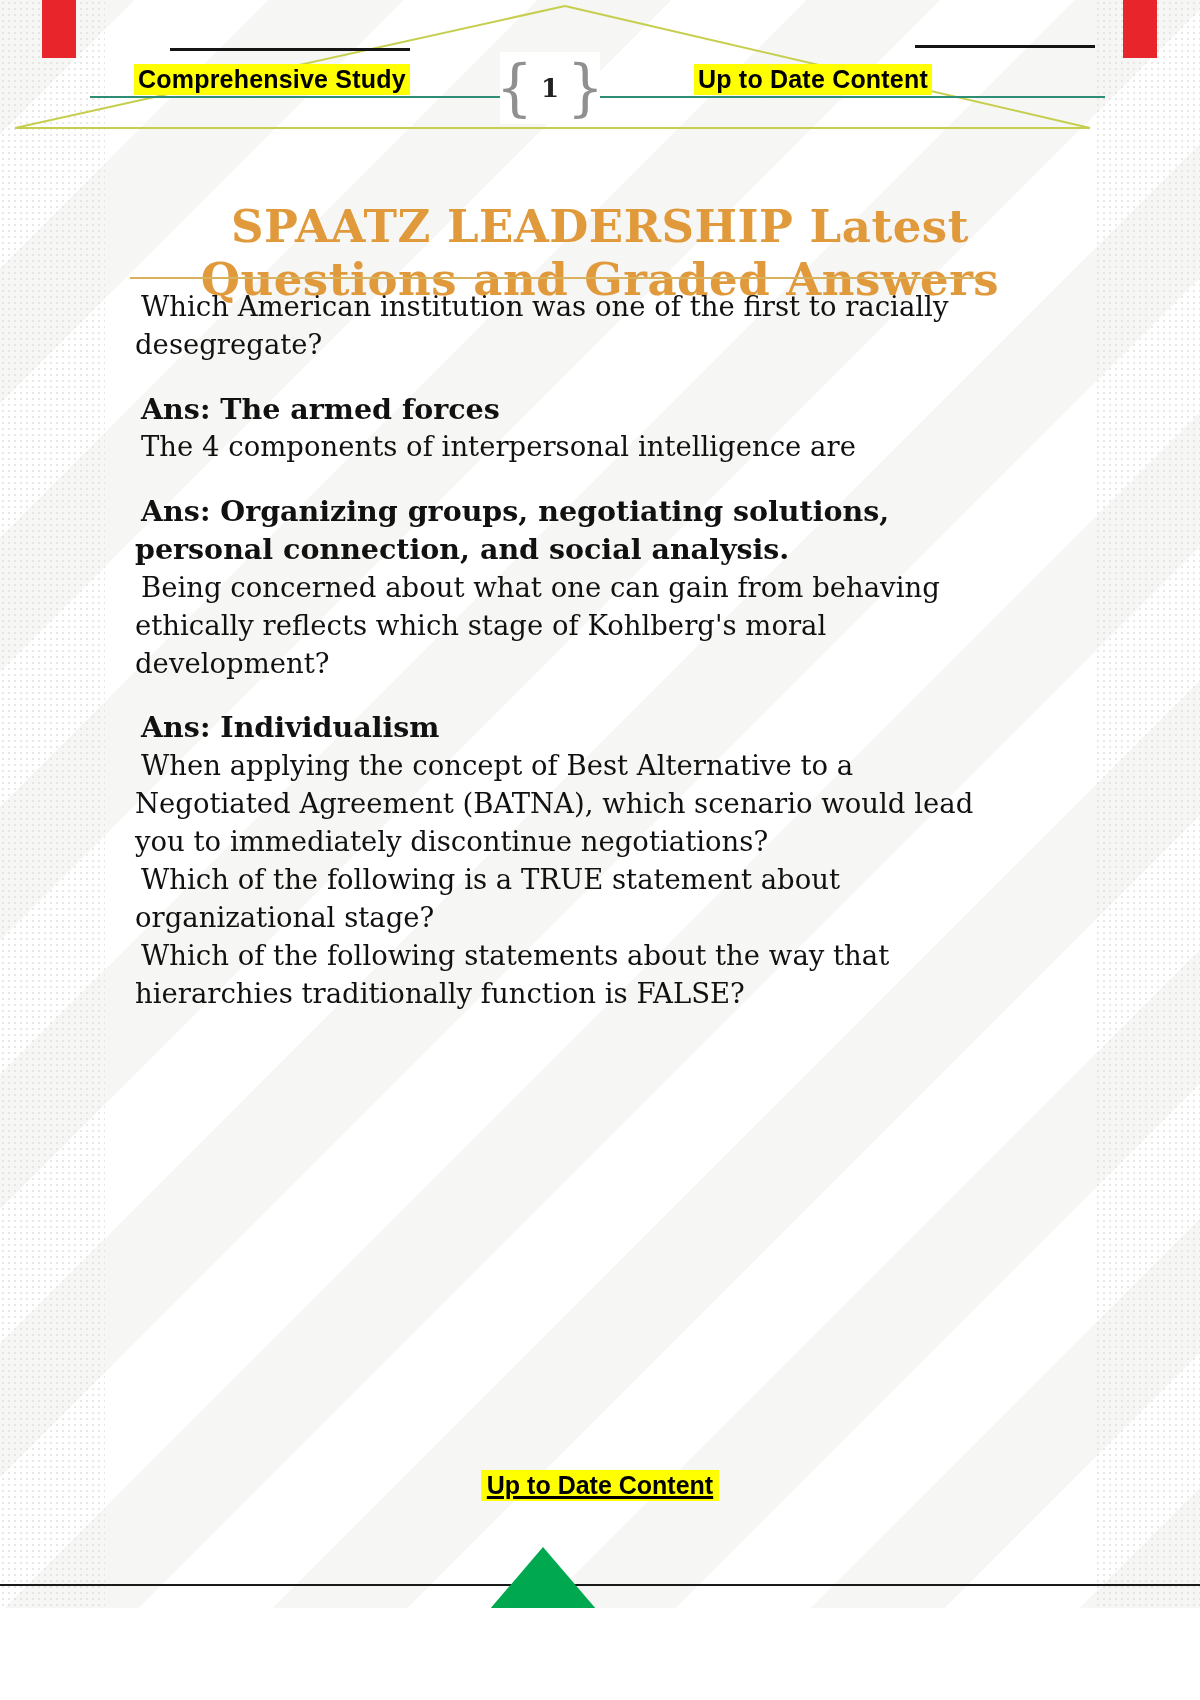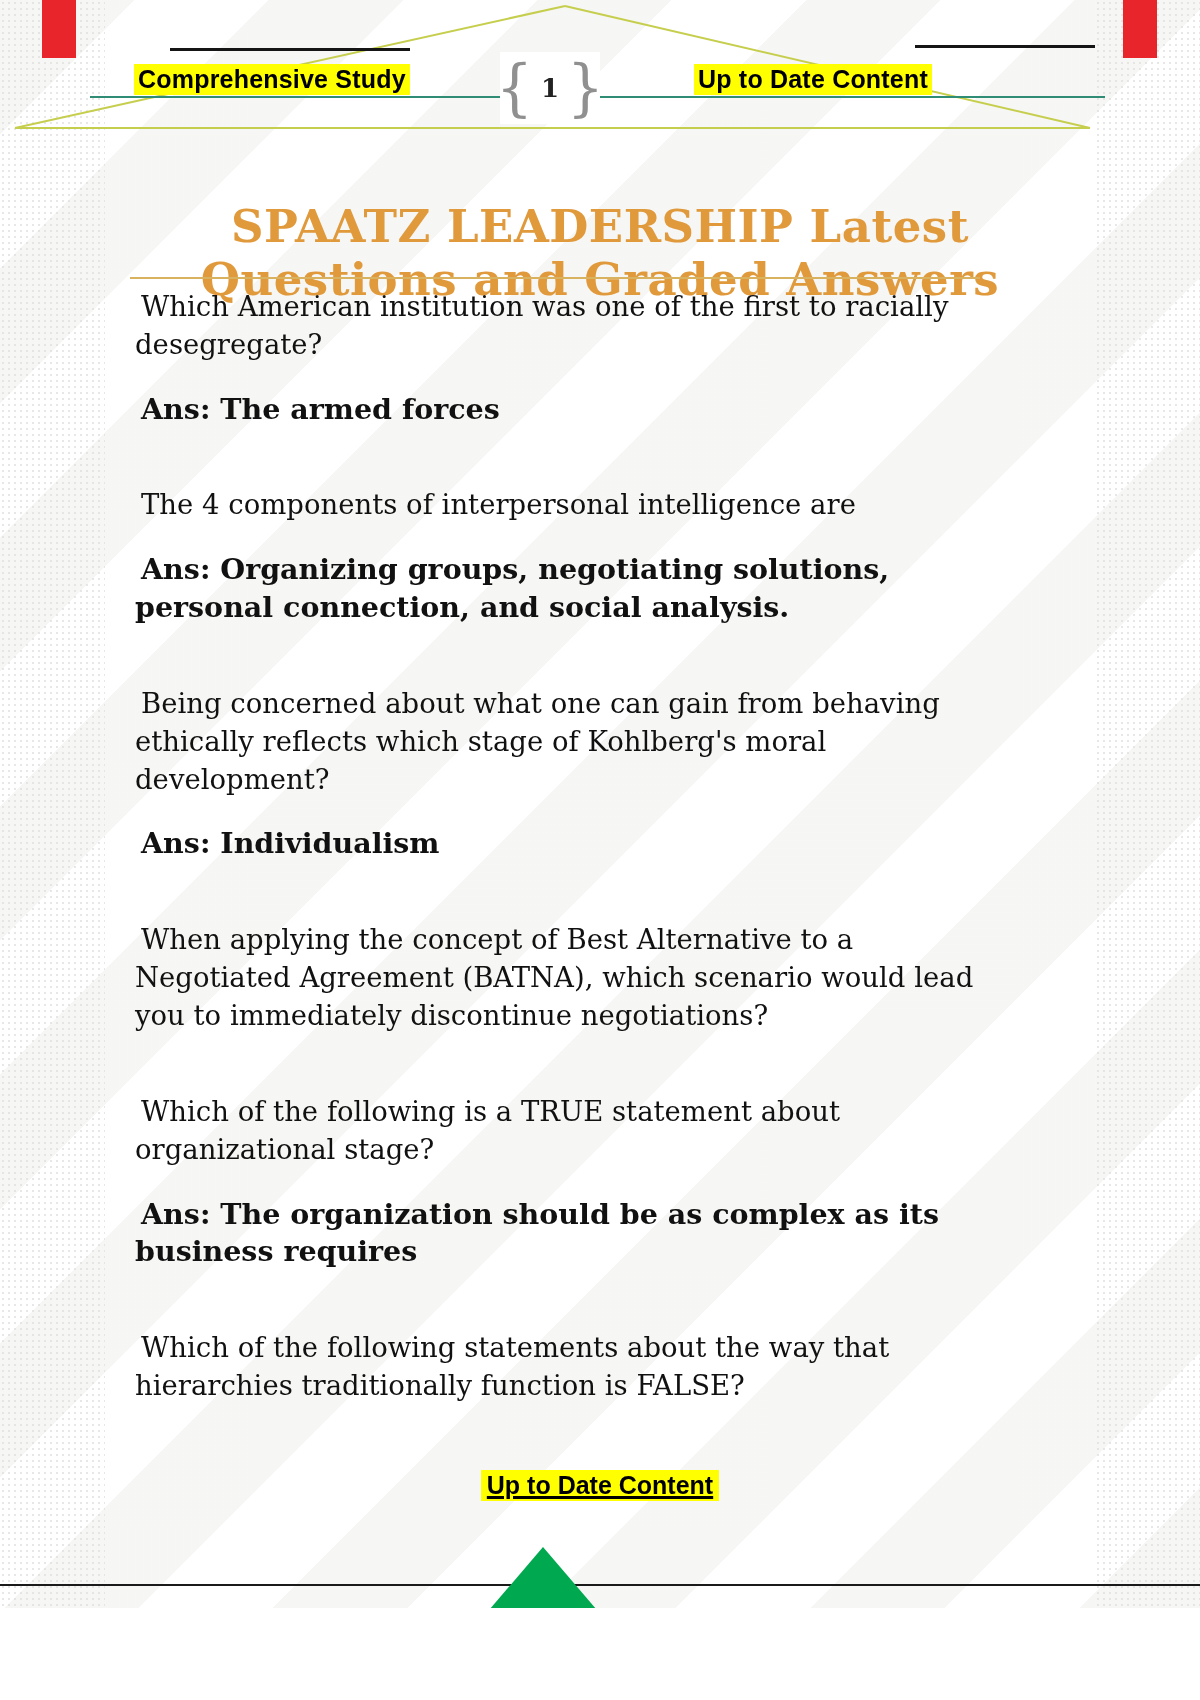--- a/index.html
+++ b/index.html
@@ -61,21 +61,21 @@
   .title-block{
     position:absolute;left:0;top:168px;width:100%;text-align:center;z-index:3;
     font-family:"DejaVu Serif","Liberation Serif",serif;font-weight:bold;
     font-size:45px;line-height:1.18;color:var(--title);letter-spacing:.5px;margin-top:32px;
   }
   .title-rule{position:absolute;left:130px;top:277px;width:850px;height:2px;background:var(--rule);z-index:3;}
   .qa-wrap{
     position:absolute;left:135px;top:288px;width:870px;z-index:3;
     font-family:"DejaVu Serif","Liberation Serif",serif;color:var(--text);
   }
-  .question{font-size:27.5px;line-height:1.38;margin-top:58px;text-indent:6px;}
+  .question{font-size:27.5px;line-height:1.38;text-indent:6px;}
   .question:first-child{margin-top:0;}
   .answer{font-size:28.5px;line-height:1.32;font-weight:bold;margin-top:27px;text-indent:6px;}
   .footer-label-wrap{position:absolute;left:0;top:1470px;width:100%;text-align:center;z-index:4;}
   .footer-label{
     display:inline-block;font-weight:bold;font-size:25px;color:#000;
     background:var(--highlight);padding:1px 6px;
     text-decoration:underline;text-decoration-thickness:2.5px;
   }
   .bottom-line{position:absolute;left:0;top:1584px;width:1200px;height:2px;background:#1a1a1a;z-index:2;}
   .green-triangle{
@@ -125,21 +125,20 @@
 
   <div class="qa-wrap">
       <div class="question">Which American institution was one of the first to racially desegregate?</div>
       <div class="answer">Ans: The armed forces</div>
       <div class="question">The 4 components of interpersonal intelligence are</div>
       <div class="answer">Ans: Organizing groups, negotiating solutions, personal connection, and social analysis.</div>
       <div class="question">Being concerned about what one can gain from behaving ethically reflects which stage of Kohlberg's moral development?</div>
       <div class="answer">Ans: Individualism</div>
       <div class="question">When applying the concept of Best Alternative to a Negotiated Agreement (BATNA), which scenario would lead you to immediately discontinue negotiations?</div>
       <div class="question">Which of the following is a TRUE statement about organizational stage?</div>
-      <div class="answer">Ans: The organization should be as complex as its business requires</div>
       <div class="question">Which of the following statements about the way that hierarchies traditionally function is FALSE?</div>
     </div>
 
   <div class="footer-label-wrap">
     <span class="footer-label">Up to Date Content</span>
   </div>
 
   <div class="bottom-line"></div>
   <div class="green-triangle"></div>
 

